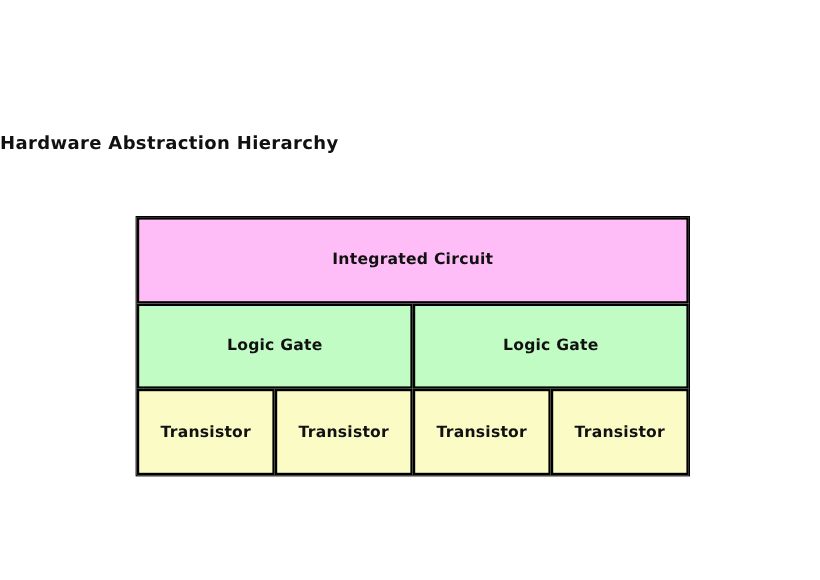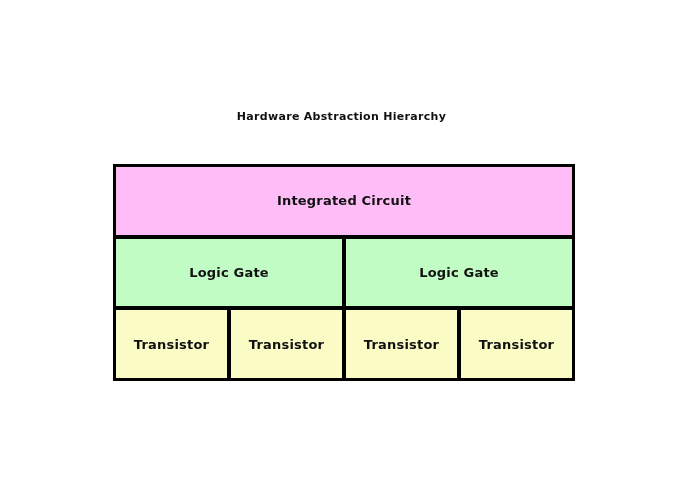--- a/index.html
+++ b/index.html
@@ -10,29 +10,28 @@
     background: #ffffff;
     font-family: "DejaVu Sans", "Liberation Sans", sans-serif;
     color: #111111;
     overflow: hidden;
   }
   .title {
     position: absolute;
     top: 110px;
     left: 0;
     width: 683px;
-    text-align: center;
-    font-size: 11px;
+    font-size: 15px;
     font-weight: 700;
     letter-spacing: 0.3px;
   }
   .diagram {
     position: absolute;
     left: 113px;
-    top: 164px;
+    top: 180px;
     width: 462px;
     height: 217px;
     box-sizing: border-box;
     border: 1px solid #000000;
     display: flex;
     flex-direction: column;
   }
   .level {
     flex: 1;
     display: flex;

